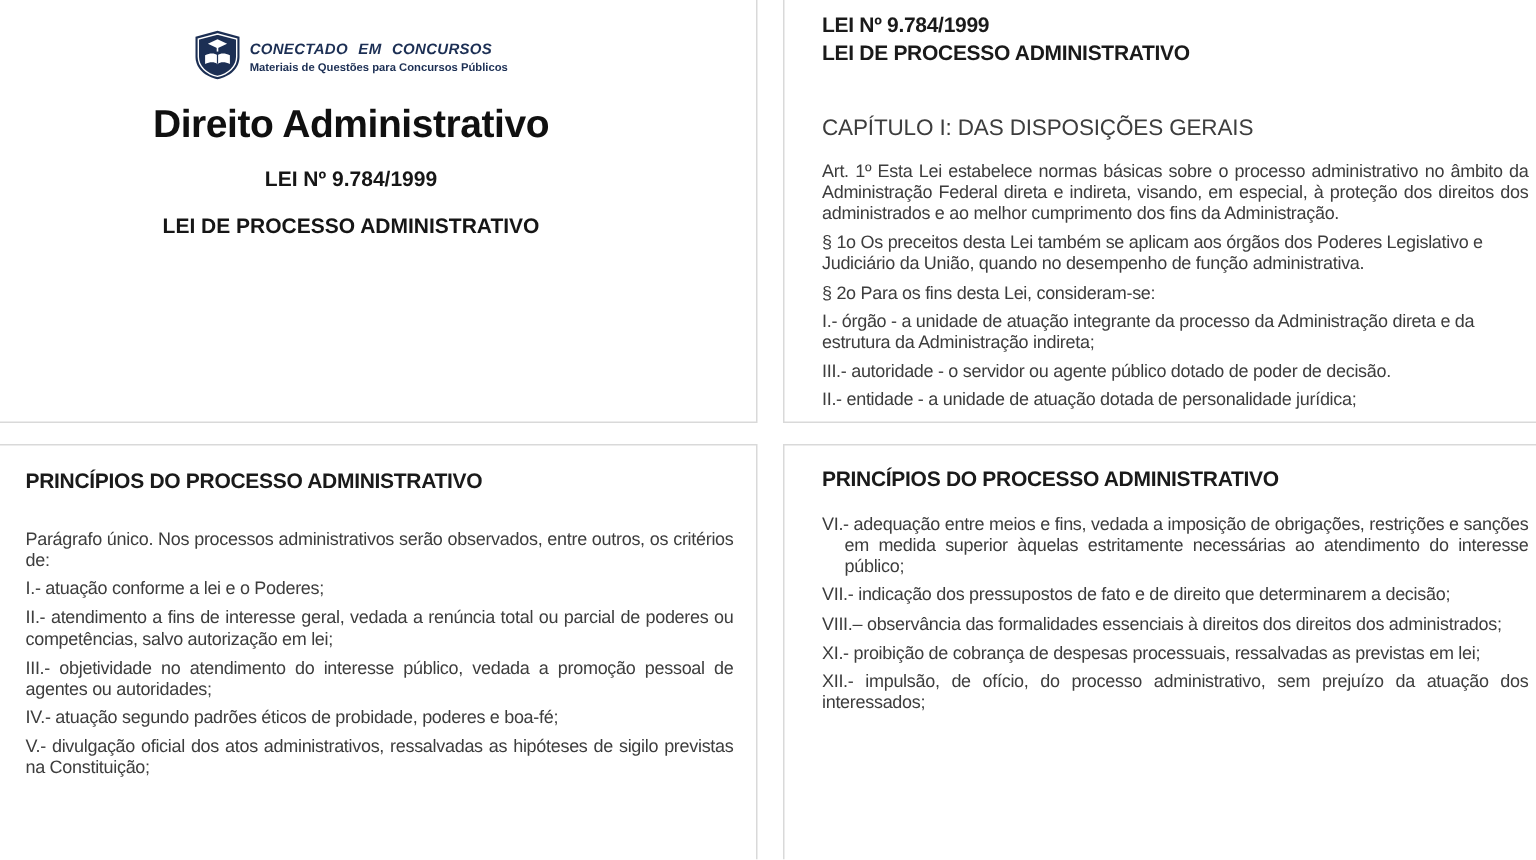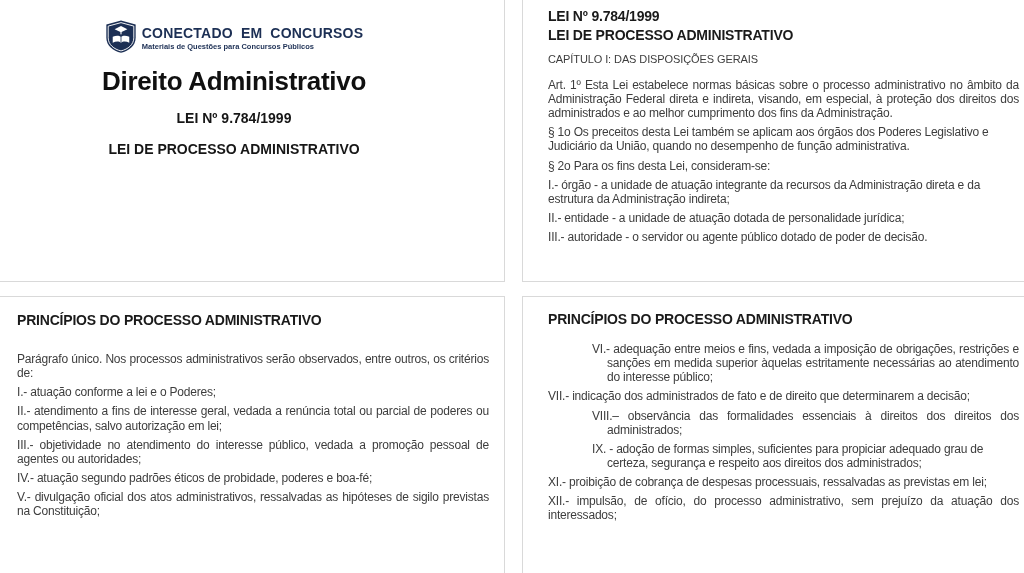--- a/index.html
+++ b/index.html
@@ -12,34 +12,34 @@
     border:1px solid var(--slide-border,#d9d9d9);box-sizing:border-box;
   }
   .slide-tl{left:-37px;top:-24px;padding-top:42px;text-align:center;}
   .slide-tr{left:522px;top:-24px;padding:30px 44px 0 25px;}
   .slide-bl{left:-37px;top:296px;padding:14px 15px 0 53px;}
   .slide-br{left:522px;top:296px;padding:13px 44px 0 25px;}
 
   
   .logo{display:inline-flex;align-items:center;gap:5px;}
   .logo-text{display:flex;flex-direction:column;align-items:flex-start;text-align:left;}
-  .logo-title{font-size:14px;font-weight:bold;color:var(--brand-navy,#1c2f54);word-spacing:4px;letter-spacing:.2px;line-height:1.2;}
+  .logo-title{font-size:10px;font-weight:bold;color:var(--brand-navy,#1c2f54);word-spacing:4px;letter-spacing:.2px;line-height:1.2;font-style:italic;}
   .logo-sub{font-size:7.5px;font-weight:bold;color:var(--brand-navy,#1c2f54);line-height:1.3;}
   .cover-title{margin:8px 0 0;font-size:26px;font-weight:bold;color:#101010;letter-spacing:-.3px;}
   .cover-law{margin-top:13px;font-size:14px;font-weight:bold;color:#161616;}
   .cover-name{margin-top:15px;font-size:14px;font-weight:bold;color:#161616;}
 
   
   .s-heading{font-weight:bold;font-size:14px;line-height:1.35;color:var(--heading-text,#1a1a1a);letter-spacing:-.2px;}
-  .mb-chapter{margin:8px 0 13px;font-size:11px;color:var(--body-text,#3d3d3d);letter-spacing:-.1px;}
+  .mb-chapter{margin:32px 0 13px;font-size:15px;color:var(--body-text,#3d3d3d);letter-spacing:-.1px;}
   .hd-gap-lg{margin-bottom:22px;}
   .hd-gap-sm{margin-bottom:13px;}
   .para{margin:0 0 5px;font-size:12px;line-height:1.18;letter-spacing:-.2px;color:var(--body-text,#3d3d3d);}
   .justify{text-align:justify;}
-  .hang{padding-left:15px;text-indent:-15px;margin-left:44px;}
+  .hang{padding-left:15px;text-indent:-15px;}
 </style>
 </head>
 <body>
 
 <div class="viewport">
 
   <div class="slide slide-tl">
     <div class="logo">
       <span>
         <svg width="32" height="35" viewBox="0 0 24 26" aria-hidden="true">
@@ -62,43 +62,42 @@
   </div>
 
   <div class="slide slide-tr">
     <div class="s-heading">LEI Nº 9.784/1999</div>
     <div class="s-heading">LEI DE PROCESSO ADMINISTRATIVO</div>
     <div class="mb-chapter">CAPÍTULO I: DAS DISPOSIÇÕES GERAIS</div>
     <div>
         <p class="para justify">Art. 1º Esta Lei estabelece normas básicas sobre o processo administrativo no âmbito da Administração Federal direta e indireta, visando, em especial, à proteção dos direitos dos administrados e ao melhor cumprimento dos fins da Administração.</p>
         <p class="para">§ 1o Os preceitos desta Lei também se aplicam aos órgãos dos Poderes Legislativo e Judiciário da União, quando no desempenho de função administrativa.</p>
         <p class="para">§ 2o Para os fins desta Lei, consideram-se:</p>
-        <p class="para">I.- órgão - a unidade de atuação integrante da recursos da Administração direta e da estrutura da Administração indireta;</p>
+        <p class="para">I.- órgão - a unidade de atuação integrante da processo da Administração direta e da estrutura da Administração indireta;</p>
+        <p class="para">III.- autoridade - o servidor ou agente público dotado de poder de decisão.</p>
         <p class="para">II.- entidade - a unidade de atuação dotada de personalidade jurídica;</p>
-        <p class="para">III.- autoridade - o servidor ou agente público dotado de poder de decisão.</p>
       </div>
   </div>
 
   <div class="slide slide-bl">
     <div class="s-heading hd-gap-lg">PRINCÍPIOS DO PROCESSO ADMINISTRATIVO</div>
     <div>
         <p class="para justify">Parágrafo único. Nos processos administrativos serão observados, entre outros, os critérios de:</p>
         <p class="para">I.- atuação conforme a lei e o Poderes;</p>
         <p class="para justify">II.- atendimento a fins de interesse geral, vedada a renúncia total ou parcial de poderes ou competências, salvo autorização em lei;</p>
         <p class="para justify">III.- objetividade no atendimento do interesse público, vedada a promoção pessoal de agentes ou autoridades;</p>
         <p class="para">IV.- atuação segundo padrões éticos de probidade, poderes e boa-fé;</p>
         <p class="para justify">V.- divulgação oficial dos atos administrativos, ressalvadas as hipóteses de sigilo previstas na Constituição;</p>
       </div>
   </div>
 
   <div class="slide slide-br">
     <div class="s-heading hd-gap-sm">PRINCÍPIOS DO PROCESSO ADMINISTRATIVO</div>
     <div>
         <p class="para justify hang">VI.- adequação entre meios e fins, vedada a imposição de obrigações, restrições e sanções em medida superior àquelas estritamente necessárias ao atendimento do interesse público;</p>
-        <p class="para">VII.- indicação dos administrados de fato e de direito que determinarem a decisão;</p>
+        <p class="para">VII.- indicação dos pressupostos de fato e de direito que determinarem a decisão;</p>
         <p class="para justify hang">VIII.– observância das formalidades essenciais à direitos dos direitos dos administrados;</p>
-        <p class="para hang">IX. - adoção de formas simples, suficientes para propiciar adequado grau de certeza, segurança e respeito aos direitos dos administrados;</p>
         <p class="para">XI.- proibição de cobrança de despesas processuais, ressalvadas as previstas em lei;</p>
         <p class="para justify">XII.- impulsão, de ofício, do processo administrativo, sem prejuízo da atuação dos interessados;</p>
       </div>
   </div>
 
 </div>
 
 </body></html>

